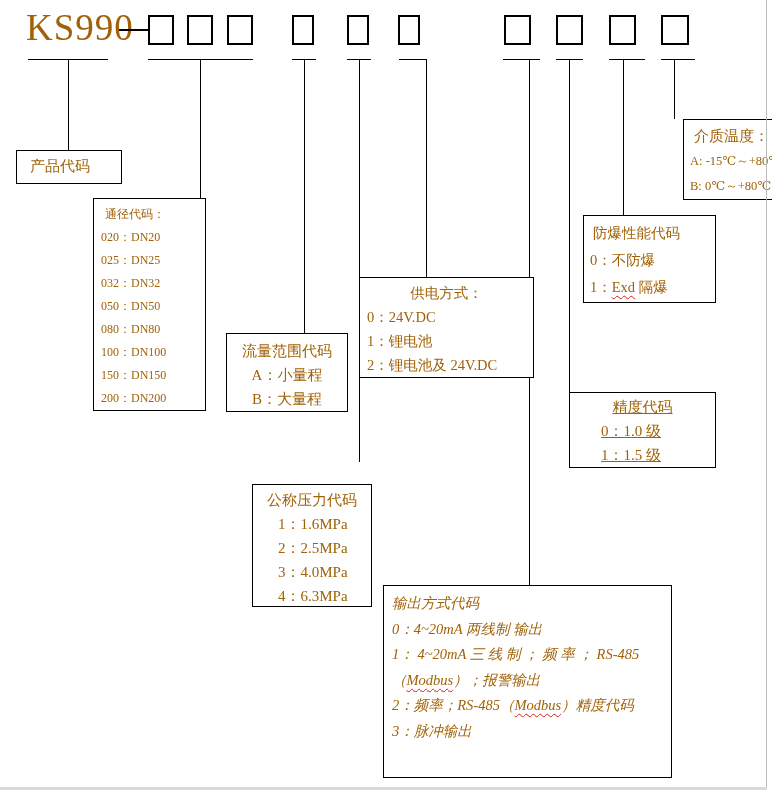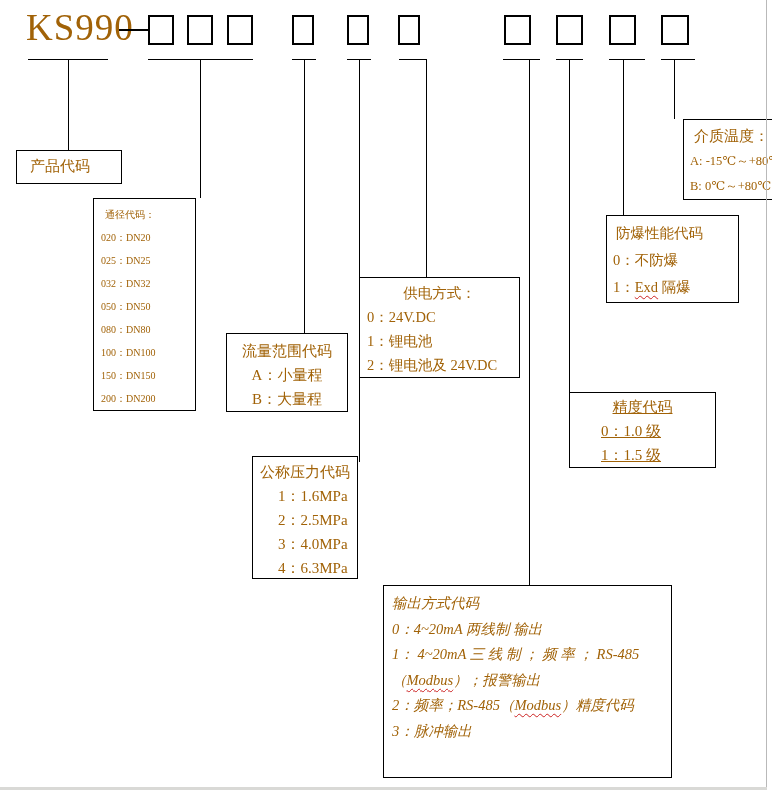--- a/index.html
+++ b/index.html
@@ -10,36 +10,36 @@
   .sq{position:absolute;border:2px solid #000;background:#fff;box-sizing:border-box;}
   .hline{position:absolute;height:1px;background:#000;}
   .vline{position:absolute;width:1px;background:#000;}
   .dbox{position:absolute;border:1px solid #000;background:#fff;box-sizing:border-box;}
   .dbox .ln{white-space:nowrap;}
   .t-center{text-align:center;}
   .wavy{text-decoration:underline wavy #c22; text-decoration-thickness:1px; text-underline-offset:3px;text-align:center;}
   #model-title{position:absolute;left:26px;top:6px;font-size:37px;letter-spacing:1px;}
   
   #box-product{left:16px;top:150px;width:106px;height:34px;font-size:15px;line-height:31px;padding-left:13px;}
-  #box-diameter{left:93px;top:198px;width:103px;height:213px;font-size:10px;padding-top:4px;}
+  #box-diameter{left:93px;top:198px;width:113px;height:213px;font-size:12px;padding-top:4px;}
   #box-diameter .ln{line-height:23px;padding-left:7px;}
   #box-diameter .ttl{padding-left:11px;}
   #box-flow{left:226px;top:333px;width:122px;height:79px;font-size:15px;padding-top:5px;}
   #box-flow .ln{line-height:24px;}
-  #box-power{left:359px;top:277px;width:161px;height:101px;font-size:14.5px;padding-top:3px;}
+  #box-power{left:359px;top:277px;width:175px;height:101px;font-size:14.5px;padding-top:3px;}
   #box-power .ln{line-height:24px;padding-left:7px;}
-  #box-pressure{left:252px;top:456px;width:106px;height:123px;font-size:15px;padding-top:3px;}
+  #box-pressure{left:252px;top:484px;width:120px;height:123px;font-size:15px;padding-top:3px;}
   #box-pressure .ln{line-height:24px;padding-left:25px;}
   #box-pressure .ttl{padding-left:0;}
   #box-output{left:383px;top:585px;width:289px;height:193px;font-size:14.5px;padding-top:5px;font-style:italic;}
   #box-output .ln{line-height:25.5px;padding-left:8px;}
   #box-accuracy{left:569px;top:392px;width:147px;height:76px;font-size:15px;padding-top:2px;}
   #box-accuracy .ln{line-height:24px;padding-left:31px;text-decoration:underline;}
   #box-accuracy .ttl{padding-left:0;}
-  #box-explosion{left:606px;top:215px;width:133px;height:88px;font-size:14.5px;padding-top:4px;}
+  #box-explosion{left:583px;top:215px;width:133px;height:88px;font-size:14.5px;padding-top:4px;}
   #box-explosion .ln{line-height:27px;padding-left:6px;}
   #box-explosion .ttl{padding-left:9px;}
   #box-medium{left:637px;top:119px;width:116px;height:81px;padding-top:4px;margin-left:46px;}
   #box-medium .ttl{font-size:15px;line-height:25px;padding-left:10px;}
   #box-medium .ln{font-size:12.5px;line-height:25px;padding-left:6px;}
   #page-edge-right{position:absolute;left:766px;top:0;width:1px;height:790px;background:#b9b9b9;}
   #page-edge-bottom{position:absolute;left:0;top:787px;width:767px;height:3px;background:#d9d9d6;}
 </style>
 </head>
 <body>

